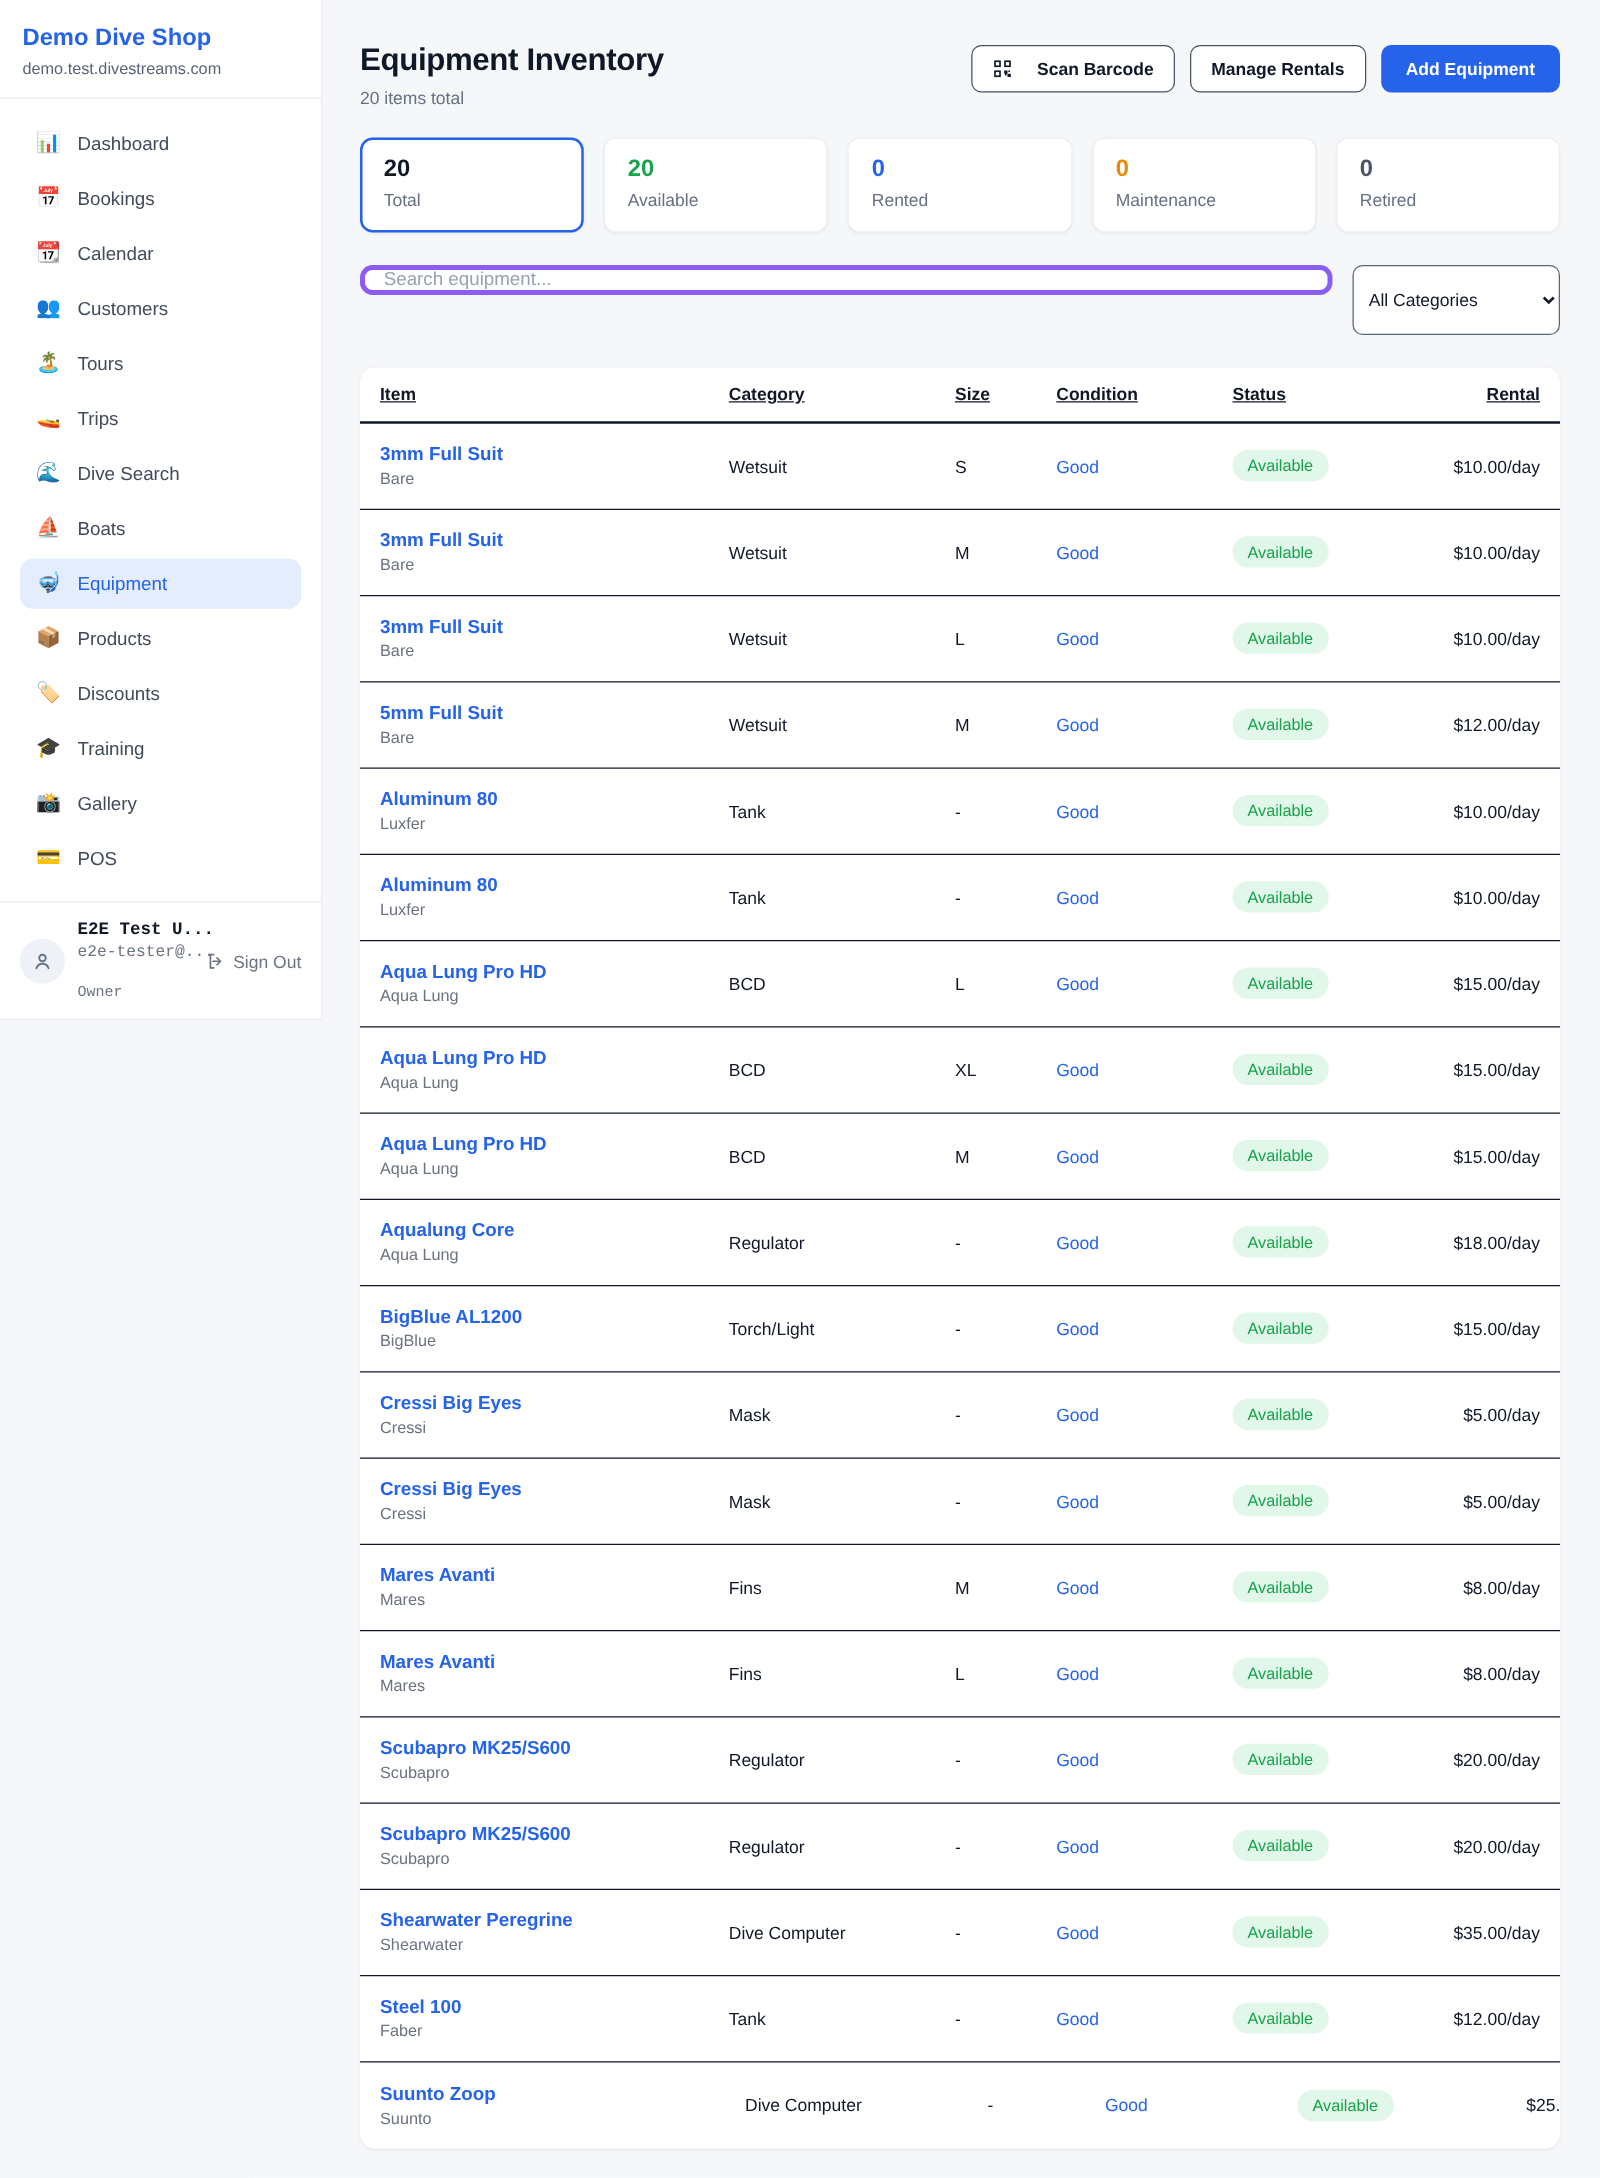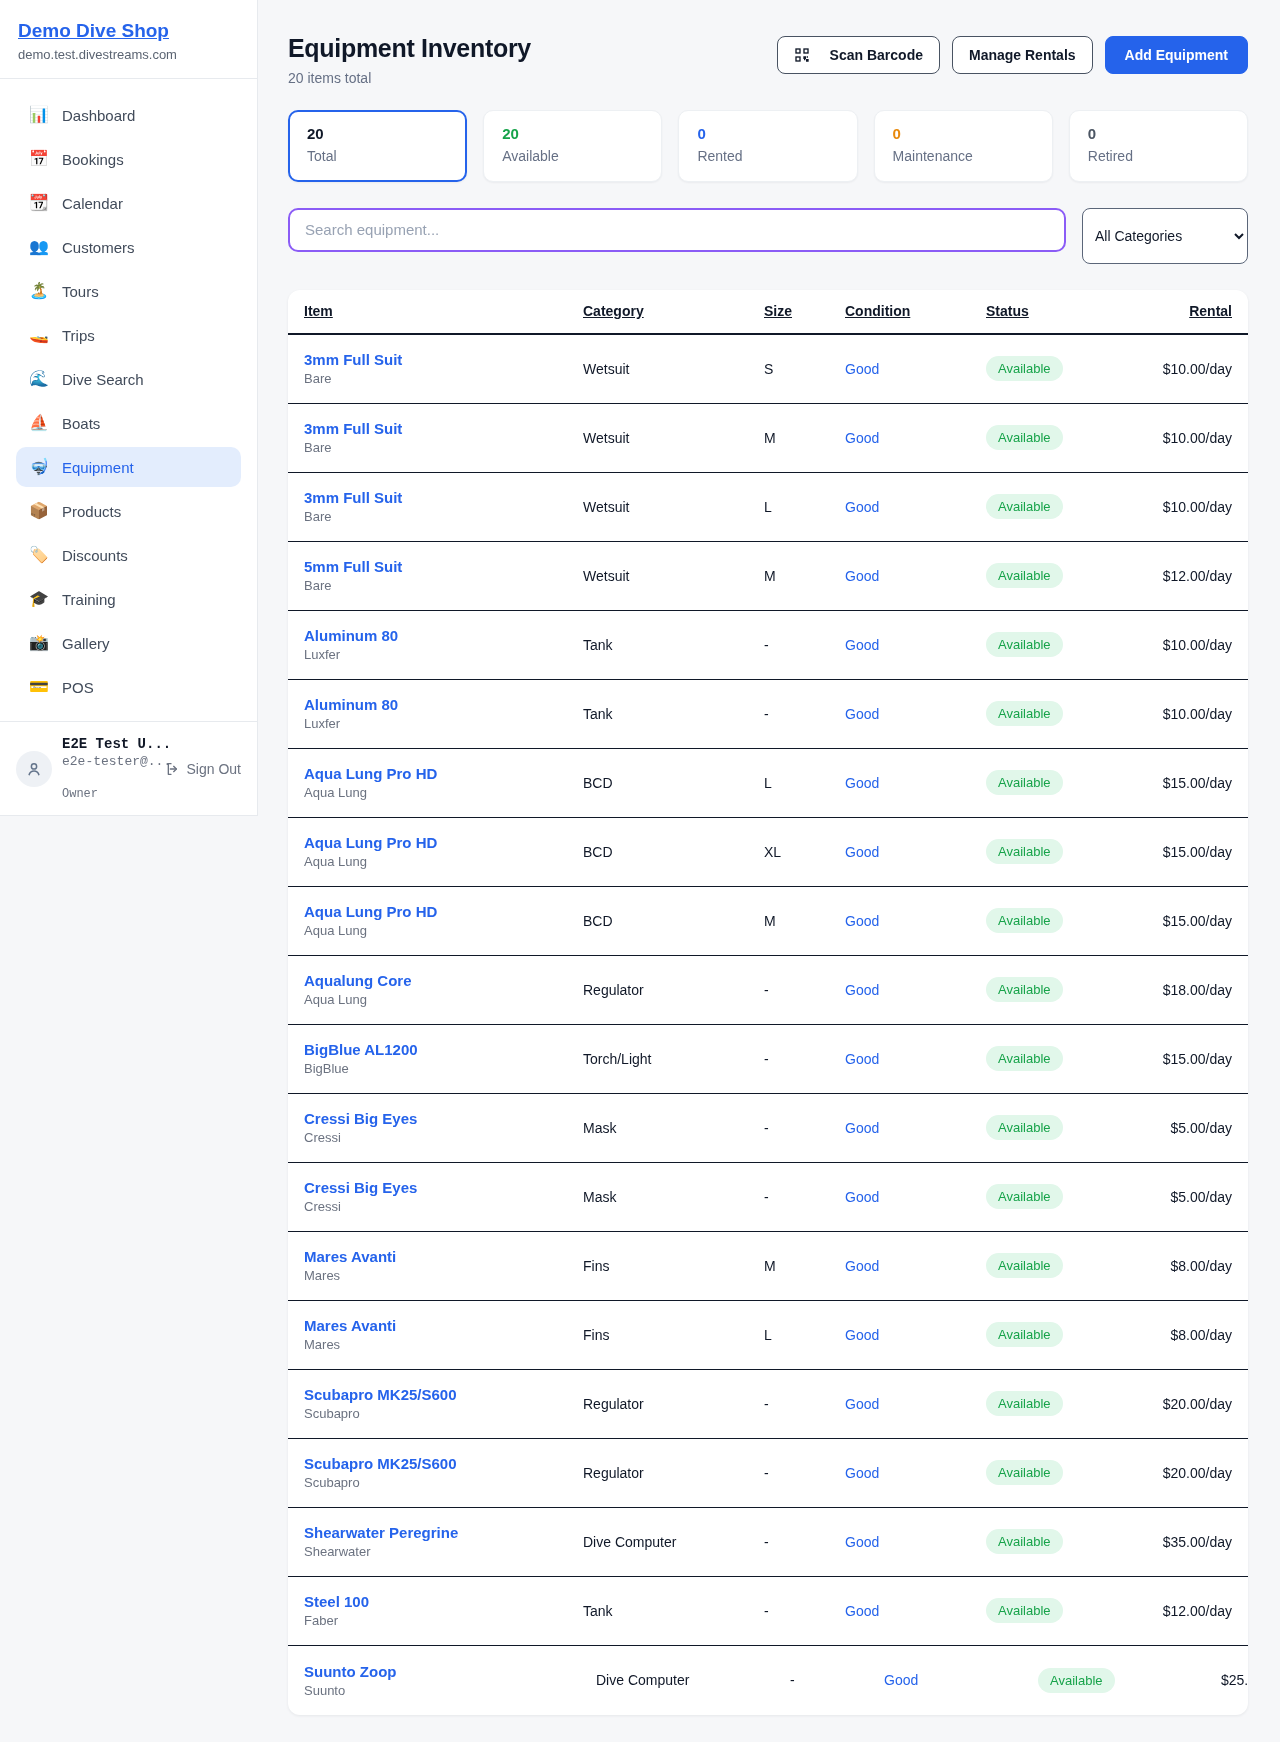--- a/index.html
+++ b/index.html
@@ -12,21 +12,21 @@
   }
   .app { display:flex; align-items:flex-start; }
 
   
   .sidebar {
     width:258px; min-height:792px; background:#fff;
     border-right:1px solid #e7eaee; border-bottom:1px solid #e7eaee;
     flex:none;
   }
   .brand { padding:20px 18px 16px; border-bottom:1px solid #e7eaee; }
-  .brand-name { font-size:19px; font-weight:700; color:#2563eb; cursor:pointer;text-decoration:underline; }
+  .brand-name { font-size:19px; font-weight:700; color:#2563eb; cursor:pointer; }
   .brand-domain { font-size:13px; color:#5b6472; margin-top:5px; }
   .nav { padding:16px 16px 10px; }
   .nav-item {
     display:flex; align-items:center; gap:13px;
     height:40px; padding:0 13px; margin-bottom:4px;
     border-radius:10px; font-size:15px; color:#414b5a; cursor:pointer;
   }
   .nav-item.active { background:#e3edfd; color:#2563eb; font-weight:500; }
   .nav-icon { width:20px; font-size:16px; line-height:1; text-align:center; flex:none; }
   .user-section {
@@ -59,26 +59,26 @@
   }
   .btn-outline { background:#fff; border:1px solid #495362; color:#101828; }
   .btn-primary { background:#2563eb; border:1px solid #2563eb; color:#fff; padding:0 19px; }
 
   .stats-row { display:flex; gap:16px; margin-top:24px; }
   .stat-card {
     flex:1; background:#fff; border:1px solid #edf0f3; border-radius:10px;
     padding:15px 18px 17px; box-shadow:0 1px 2px rgba(16,24,40,.05); cursor:pointer;
   }
   .stat-card.selected { border:2px solid #2563eb; padding:14px 17px 16px; }
-  .stat-value { font-size:15px; font-weight:700; line-height:1.1; }
+  .stat-value { font-size:19px; font-weight:700; line-height:1.1; }
   .stat-label { font-size:14px; color:#667085; margin-top:5px; }
 
   .filter-row { display:flex; gap:16px; margin-top:26px; }
   .search-input {
-    flex:1; height:44px; border:2px solid #8b5cf6; border-radius:10px;
+    flex:1; height:24px; border:4px solid #8b5cf6; border-radius:10px;
     padding:0 15px; font-size:15px; background:#fff; color:#101828;
     font-family:"Liberation Sans", sans-serif; outline:none;
   }
   .search-input::placeholder { color:#98a2b3; }
   .category-select {
     width:166px; height:56px; border:1px solid #5b6679; border-radius:8px;
     background:#fff; font-size:14px; font-weight:500; color:#101828; padding:0 8px;
     font-family:"Liberation Sans", sans-serif; outline:none;
   }
 

